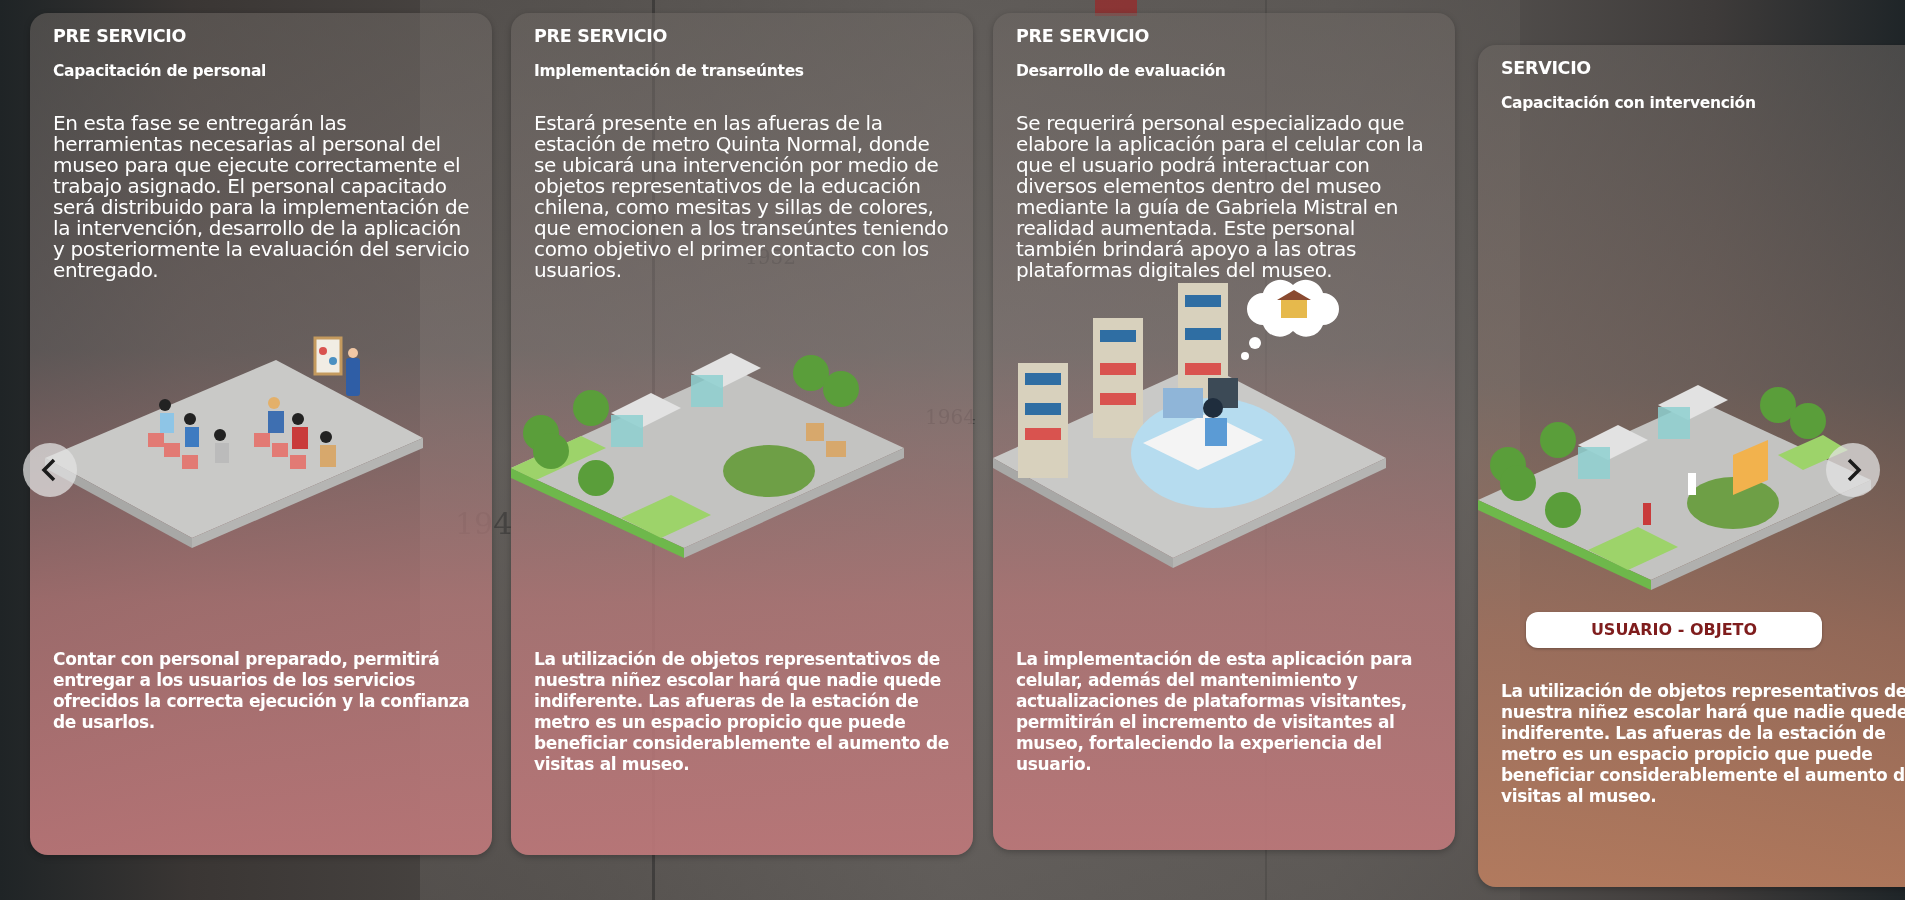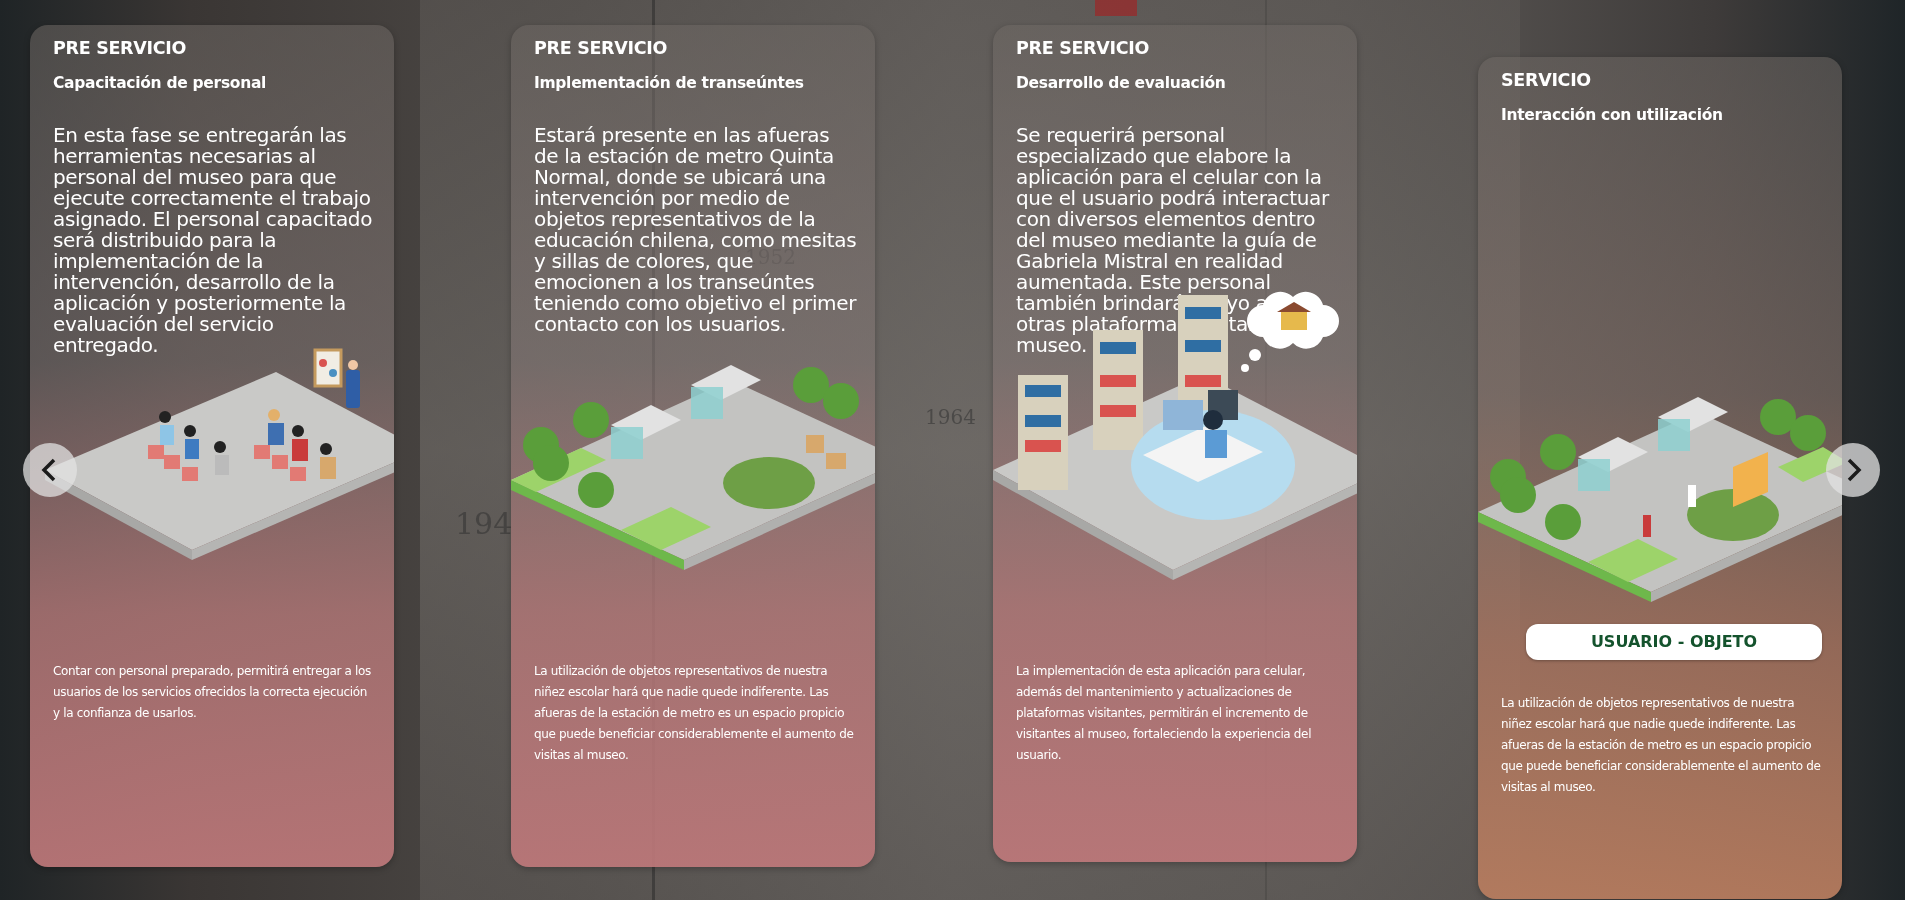--- a/index.html
+++ b/index.html
@@ -9,37 +9,37 @@
     background: linear-gradient(90deg, #1f2426 0%, #3a3634 10%, #4d4946 30%, #6a6663 50%, #5f5b58 70%, #3e3b3a 90%, #1f2528 100%);
   }
   .bg-layer { position:absolute; inset:0; }
   .bg-wall { position:absolute; left:420px; top:0; width:1100px; height:900px;
     background: linear-gradient(180deg, #5a5653 0%, #6e6a66 50%, #5b5754 100%); opacity:.65; }
   .bg-line { position:absolute; background: rgba(40,40,40,.5); }
   .bg-year { position:absolute; color: rgba(50,50,50,.55); font-family:"DejaVu Serif", serif; font-size:30px; }
   .bg-redtag { position:absolute; background:#9a2a2a; opacity:.75; }
 
   .card {
-    position:absolute; top:25px; width:364px; height:842px; border-radius:18px;
+    position:absolute; top:13px; width:462px; height:842px; border-radius:18px;
     box-sizing:border-box; padding:0 20px 8px 23px; color:#fff; overflow:hidden;
     background: linear-gradient(180deg, rgba(110,104,100,.55) 0%, rgba(130,118,116,.6) 40%, rgba(175,118,118,.85) 70%, rgba(190,120,122,.92) 100%);
     box-shadow: 0 2px 6px rgba(0,0,0,.25);
   }
   .card.c4 {
     background: linear-gradient(180deg, rgba(110,104,100,.55) 0%, rgba(130,112,105,.65) 40%, rgba(165,115,95,.85) 70%, rgba(185,125,95,.92) 100%);
   }
   .phase { position:absolute; top:13px; left:23px; font-weight:bold; font-size:17.5px; letter-spacing:-.3px; }
   .subtitle { position:absolute; top:49px; left:23px; font-weight:bold; font-size:15.5px; letter-spacing:-.3px; }
   .desc { position:absolute; top:100px; left:23px; right:18px; font-size:20px; line-height:21px; letter-spacing:-.35px; }
-  .outcome { position:absolute; left:23px; right:18px; font-weight:normal; font-size:12px; line-height:21px; letter-spacing:-.35px; }
+  .outcome { position:absolute; left:23px; right:18px; font-weight:bold; font-size:17px; line-height:21px; letter-spacing:-.35px; }
 
   .illus { position:absolute; left:0; width:393px; height:260px; }
   .pill {
     position:absolute; top:567px; left:48px; width:296px; height:36px; border-radius:12px;
-    background:#fff; color:#14532d; font-weight:bold; font-size:16px; text-align:center; line-height:36px;
+    background:#fff; color:#7f1d1d; font-weight:bold; font-size:16px; text-align:center; line-height:36px;
     box-shadow: 0 1px 3px rgba(0,0,0,.3);
   }
   .nav {
     position:absolute; top:443px; width:54px; height:54px; border-radius:50%;
     background: rgba(225,225,225,.75); display:flex; align-items:center; justify-content:center; cursor:pointer;
   }
 </style>
 </head>
 <body>
 
@@ -157,21 +157,21 @@
     <circle cx="262" cy="75" r="6" fill="#fff"></circle>
       <circle cx="252" cy="88" r="4" fill="#fff"></circle>
     <rect x="288" y="32" width="26" height="18" fill="#e6b94c"></rect>
       <polygon points="284,32 301,22 318,32" fill="#8a4a30"></polygon>
   </svg>
   <div class="outcome" style="top:636px;">La implementación de esta aplicación para celular, además del mantenimiento y actualizaciones de plataformas visitantes, permitirán el incremento de visitantes al museo, fortaleciendo la experiencia del usuario.</div>
 </div>
 
 <div class="card c4" style="left:1478px;margin-top:32px;">
   <div class="phase">SERVICIO</div>
-  <div class="subtitle">Interacción con utilización</div>
+  <div class="subtitle">Capacitación con intervención</div>
   <svg class="illus" style="top:310px;" viewBox="0 0 393 260">
     <polygon points="0,145 220,45 393,125 173,225" fill="#c3c3c1"></polygon>
     <polygon points="0,145 173,225 173,235 0,155" fill="#6eb84b"></polygon>
     <polygon points="173,225 393,125 393,135 173,235" fill="#b0b0ae"></polygon>
     <polygon points="110,195 160,172 200,192 150,215" fill="#9dd36a"></polygon>
     <polygon points="300,100 345,80 370,95 325,115" fill="#9dd36a"></polygon>
     <ellipse cx="255" cy="148" rx="46" ry="26" fill="#6e9f46"></ellipse>
     <polygon points="255,100 290,85 290,125 255,140" fill="#f2b24d"></polygon>
     <polygon points="100,90 140,70 170,85 130,105" fill="#e2e2e2"></polygon>
     <rect x="100" y="92" width="32" height="32" fill="#8ed0d0" opacity=".85"></rect>

